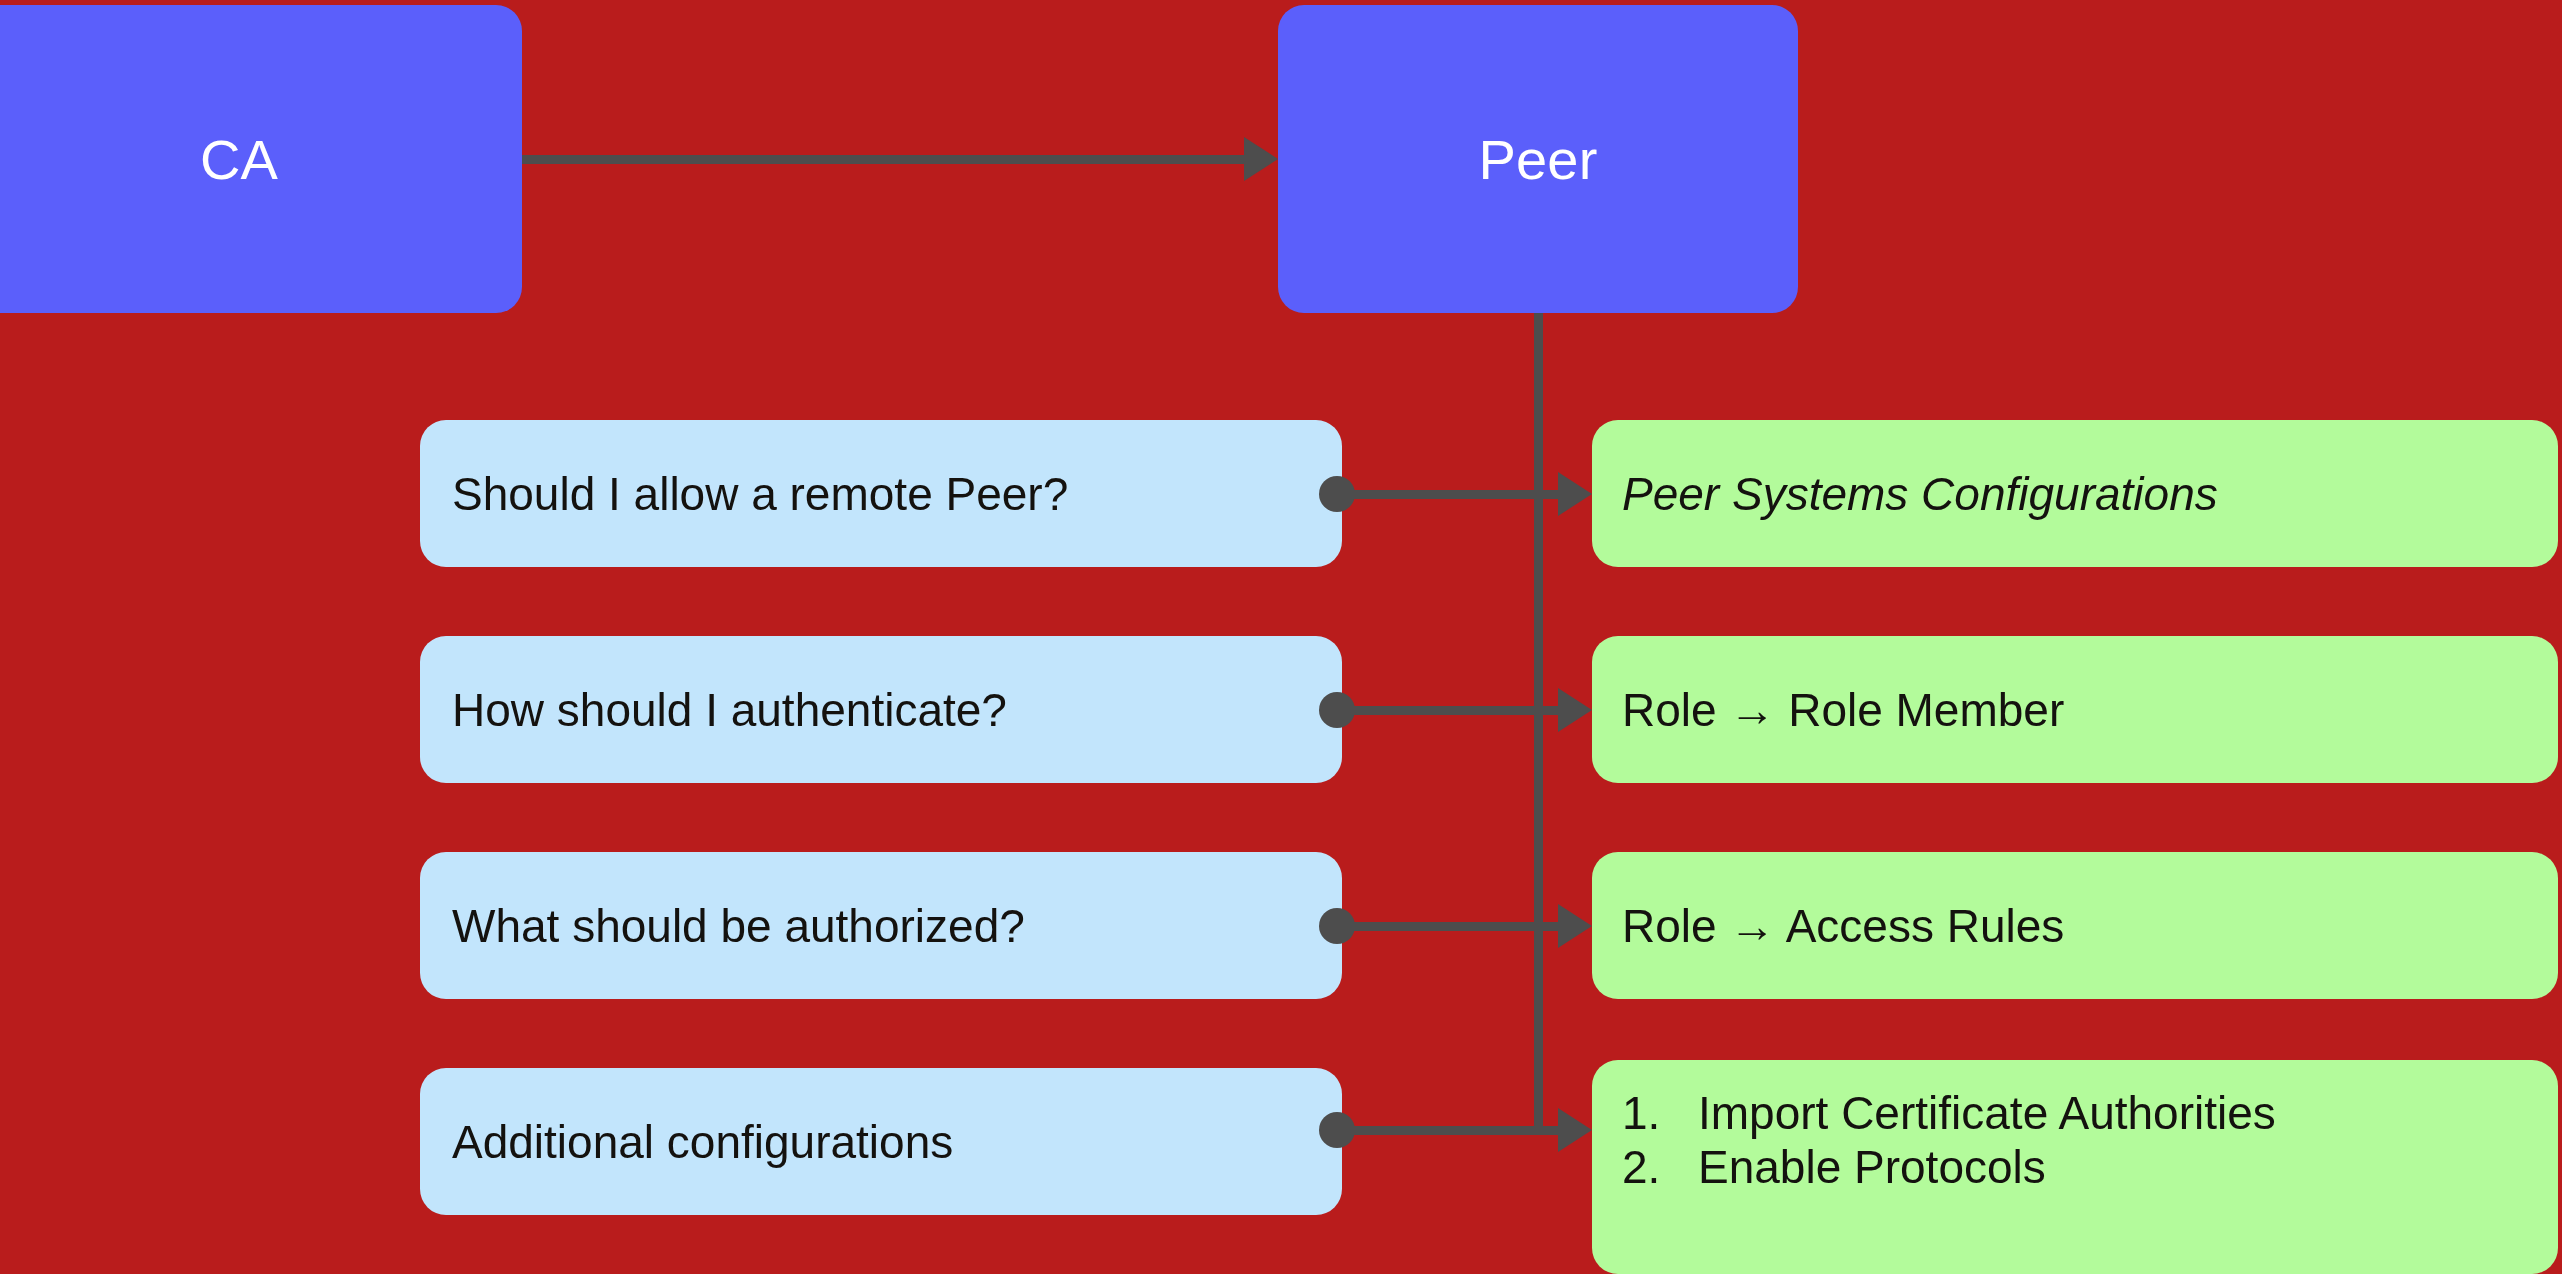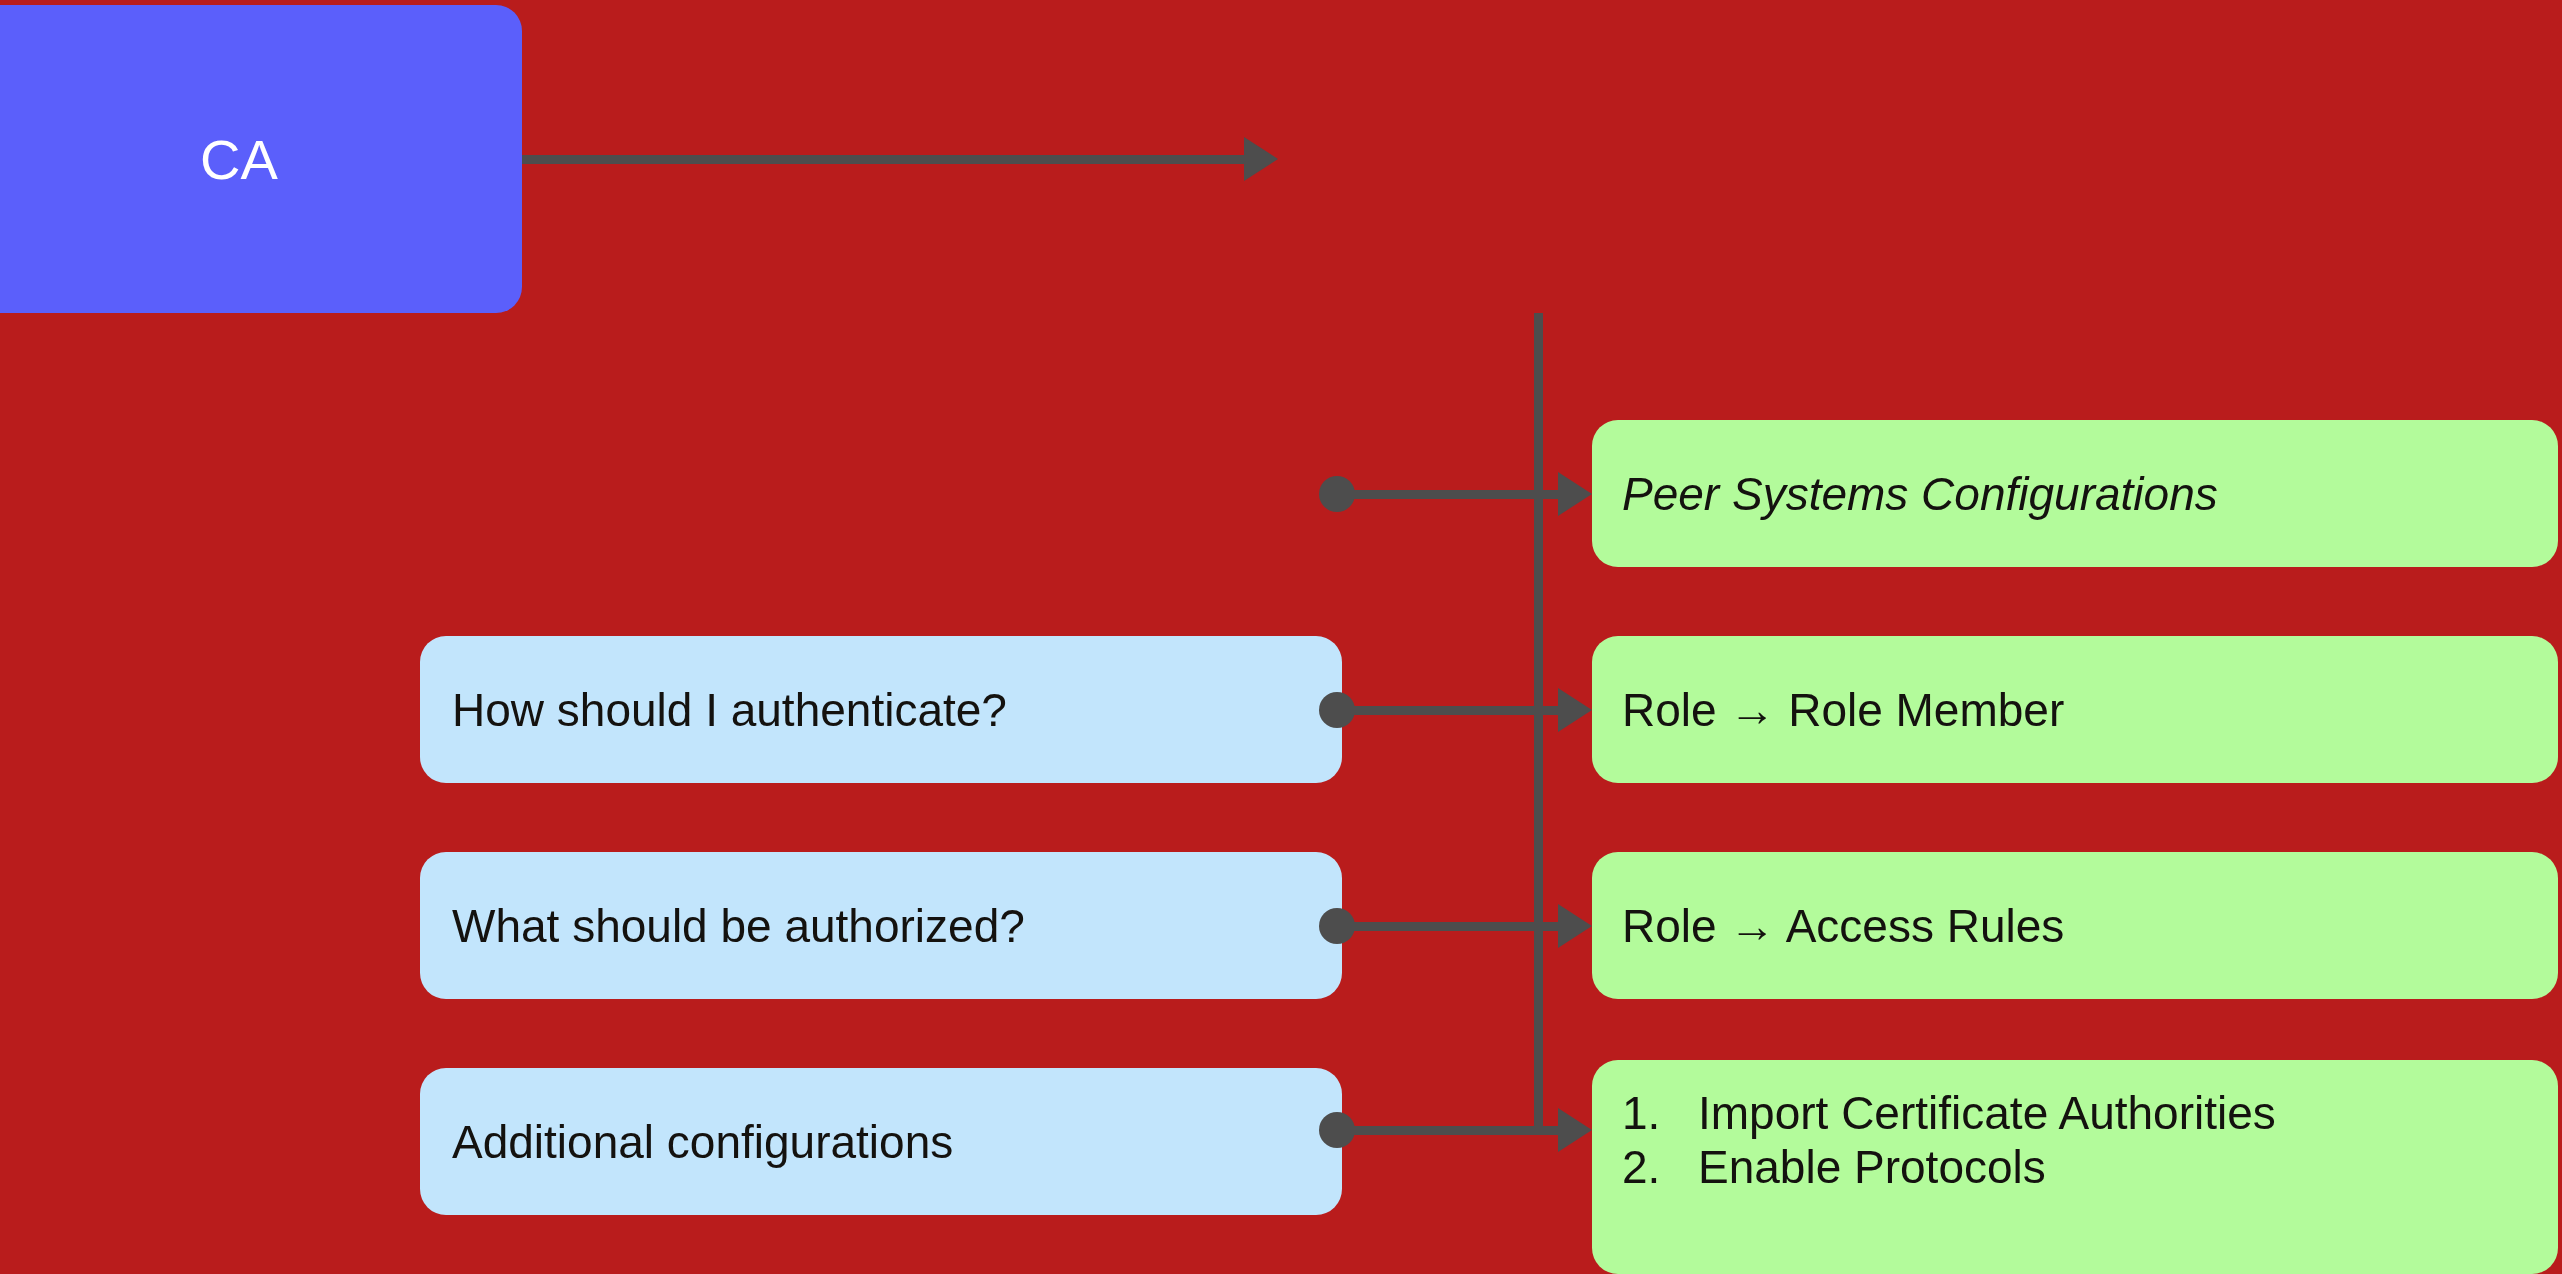--- a/index.html
+++ b/index.html
@@ -107,26 +107,32 @@
 </style>
 </head>
 <body>
 
 <div id="canvas">
 
   <div class="node node-primary" style="left:-44px; top:5px; width:566px; height:308px;">
     <span class="label-text">CA</span>
   </div>
 
+  <div class="node node-primary" style="left:1278px; top:5px; width:520px; height:308px;">
+    <span class="label-text">Peer</span>
+  </div>
 
   <div class="edge-line edge-h" style="left:522px; top:155px; width:722px;"></div>
   <div class="edge-arrow" style="left:1244px; top:137px;"></div>
 
   <div class="edge-line edge-v" style="left:1534px; top:313px; height:817px;"></div>
 
+  <div class="node node-question" style="left:420px; top:420px; width:922px; height:147px;">
+    <span class="label-text">Should I allow a remote Peer?</span>
+  </div>
 
   <div class="node node-question" style="left:420px; top:636px; width:922px; height:147px;">
     <span class="label-text">How should I authenticate?</span>
   </div>
 
   <div class="node node-question" style="left:420px; top:852px; width:922px; height:147px;">
     <span class="label-text">What should be authorized?</span>
   </div>
 
   <div class="node node-question" style="left:420px; top:1068px; width:922px; height:147px;">

